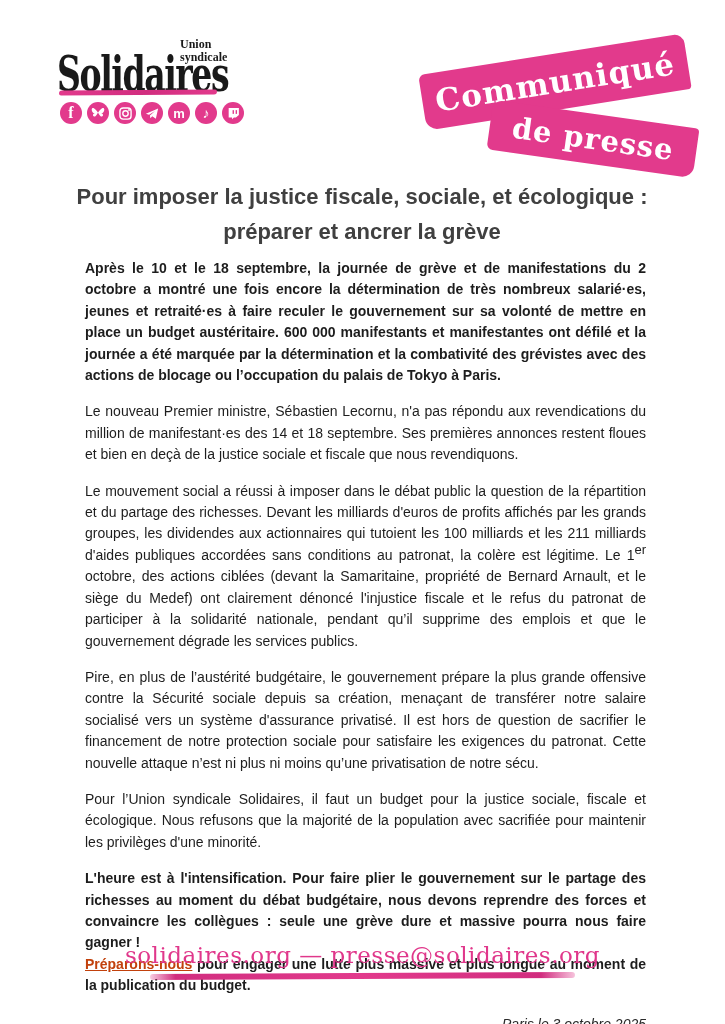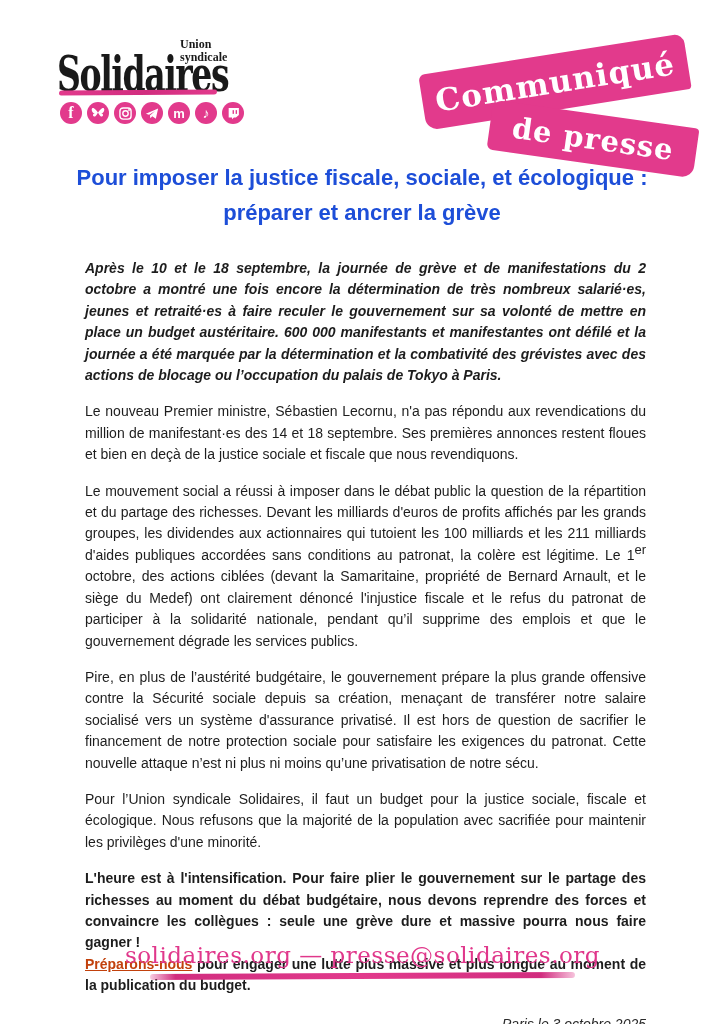--- a/index.html
+++ b/index.html
@@ -116,43 +116,43 @@
     width: 208px;
     height: 50px;
     transform: rotate(8deg);
     font-size: 29px;
     border-radius: 10px 4px 12px 6px;
   }
 
   
   .doc-title {
     position: absolute;
-    top: 160px;
+    top: 179px;
     left: 72px;
     width: 580px;
     text-align: center;
-    color: #1d4ed8;
+    color: #404040;
     font-weight: bold;
     font-size: 22px;
     line-height: 35px;
   }
 
   
   .content {
     position: absolute;
     top: 258px;
     left: 85px;
     width: 561px;
     font-size: 14px;
     line-height: 21.4px;
     text-align: justify;
     color: #1d1d1d;
   }
   .content p { margin-bottom: 15px; }
-  .p-bold-italic { font-weight: bold; font-style: italic; }
+  .p-bold-italic { font-weight: bold; }
   .p-bold { font-weight: bold; margin-bottom: 0 !important; }
   .p-bold-link { font-weight: bold; }
   .doc-link {
     color: #c2410c;
     text-decoration: underline;
     cursor: pointer;
   }
   sup { font-size: 13px; line-height: 0; }
 
   .dateline {

